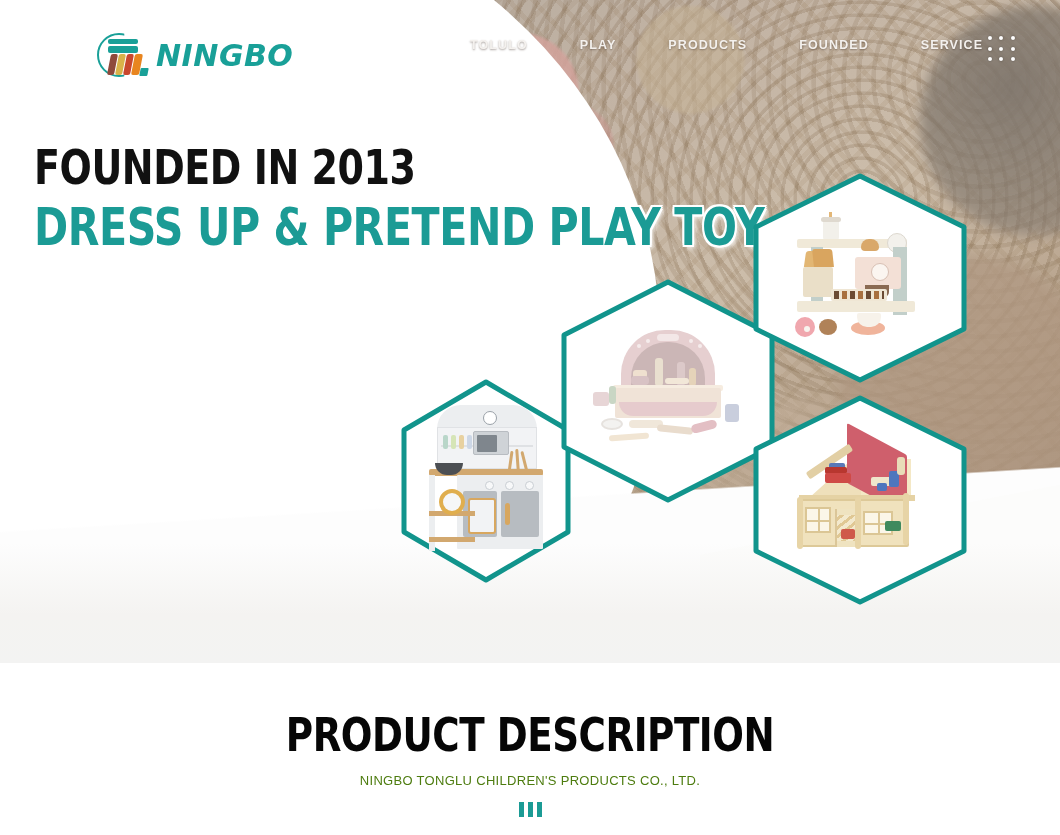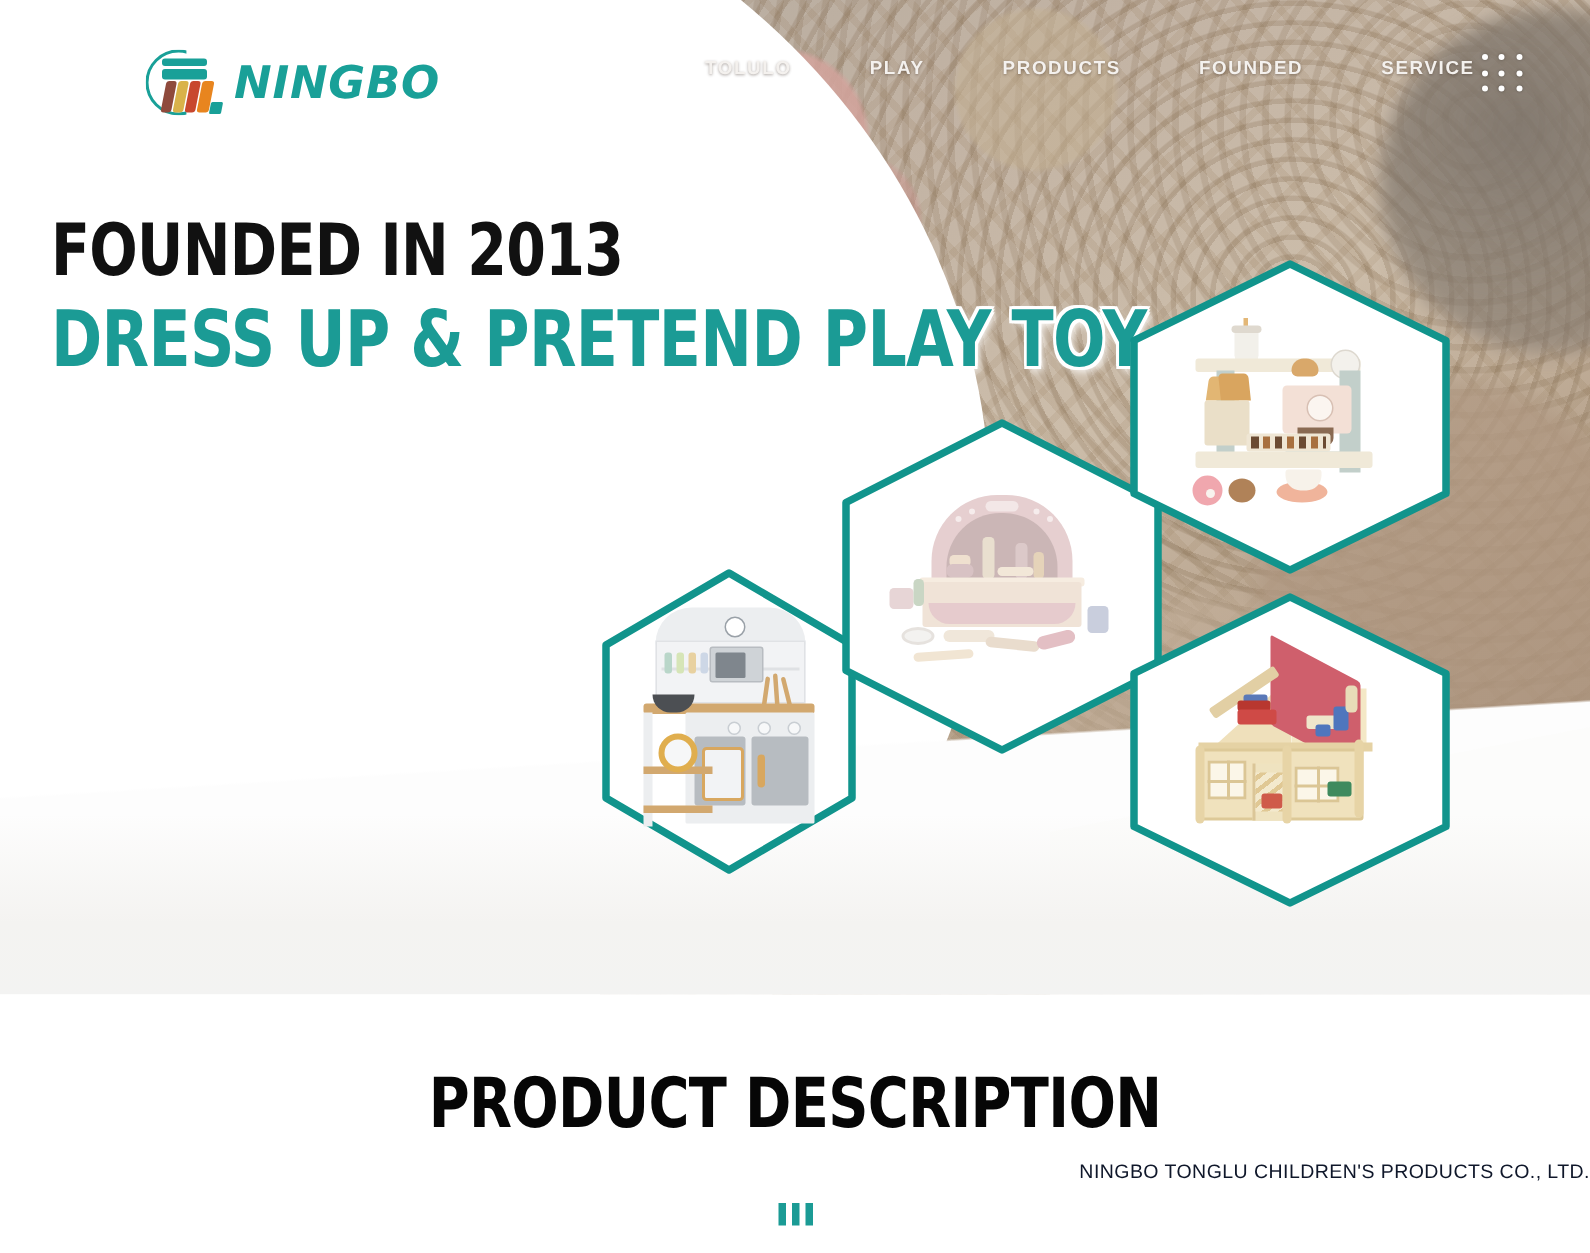--- a/index.html
+++ b/index.html
@@ -382,22 +382,21 @@
     font-weight: 900;
     letter-spacing: -0.5px;
     color: #060606;
     transform: scaleX(.90);
   }
   .prod-sub {
     margin-top: 14px;
     font-family: "Liberation Sans", sans-serif;
     font-size: 13px;
     letter-spacing: .3px;
-    color: #0f172a;
-    text-align: right;
+    color: #4d7c0f;
   }
   .prod-bars {
     margin: 14px auto 0;
     width: 38px;
     display: flex;
     justify-content: center;
     gap: 4px;
   }
   .prod-bars span {
     display: block;

